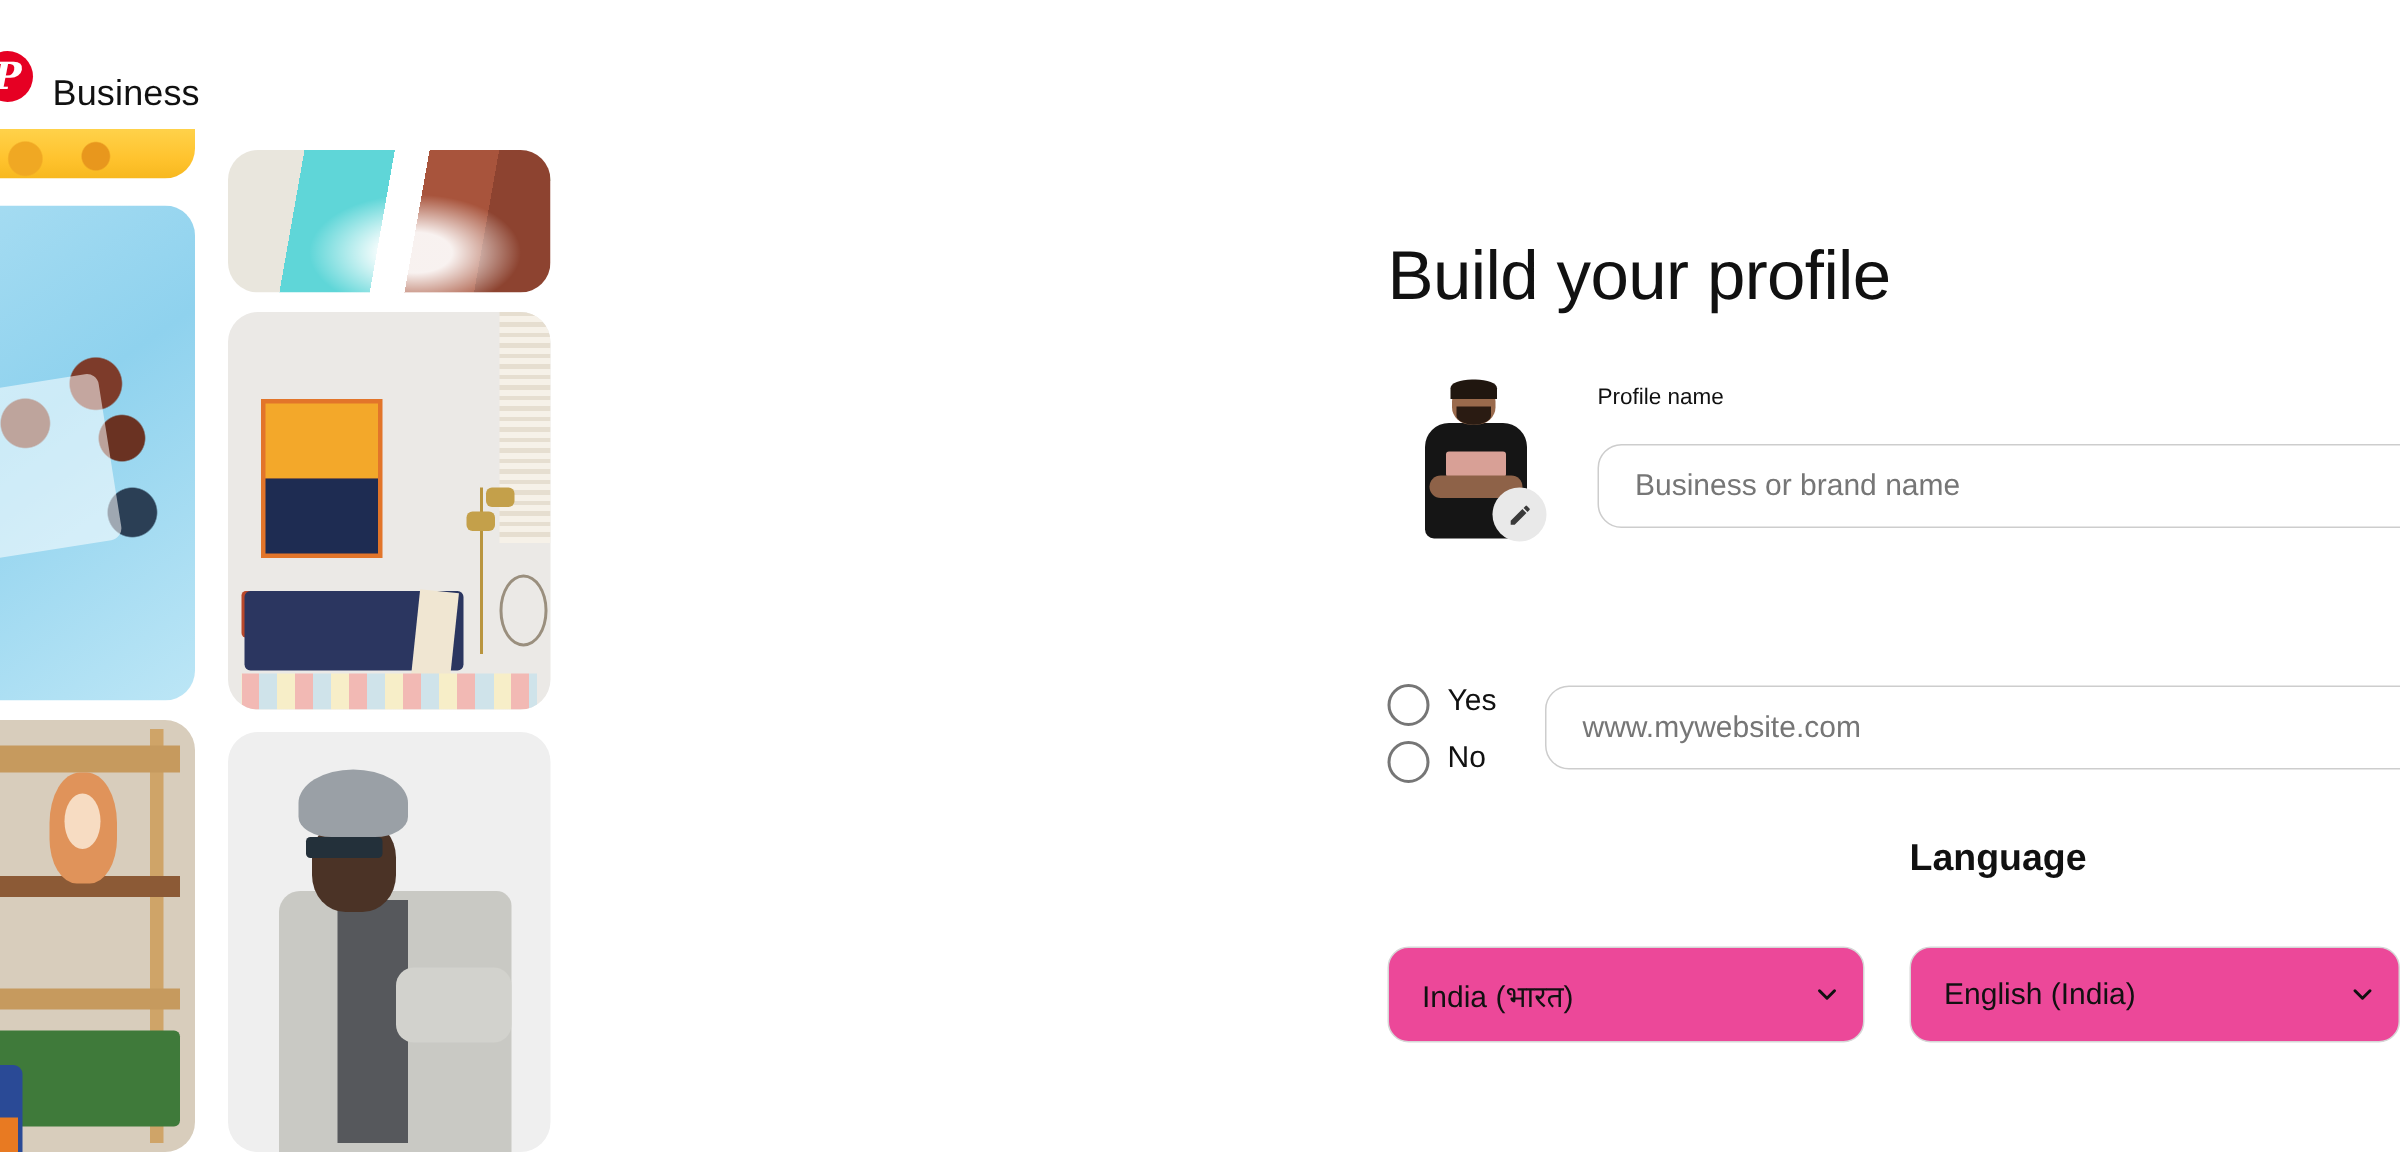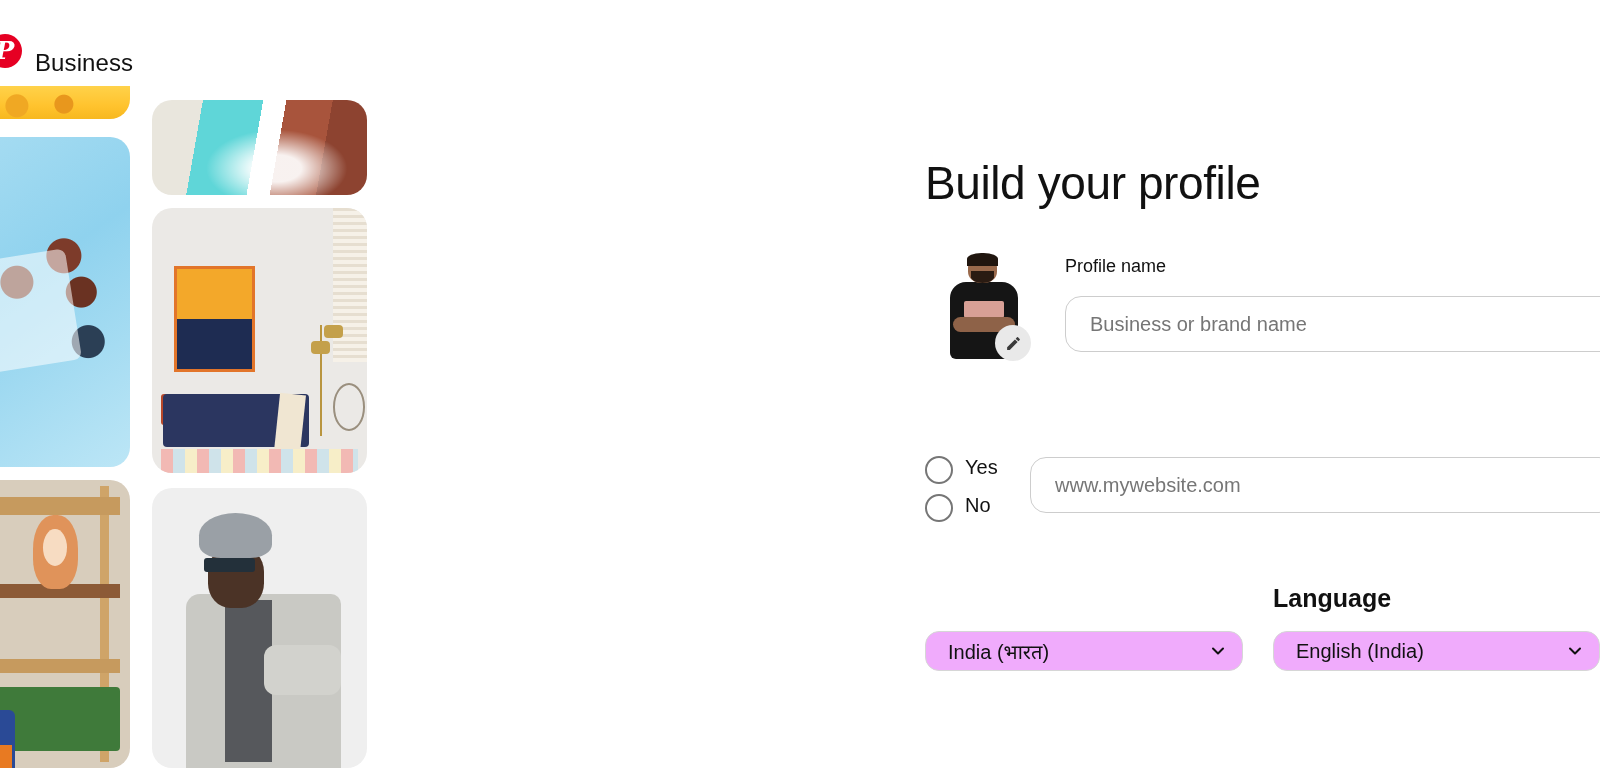--- a/index.html
+++ b/index.html
@@ -100,21 +100,21 @@
   .av-beard { position: absolute; left: 34%; top: 17%; width: 28%; height: 11%; background: #2a1b12; border-radius: 0 0 50% 50%; }
   .av-body { position: absolute; left: 8%; top: 27%; width: 84%; height: 73%; background: #151515; border-radius: 16px 16px 6px 6px; }
   .av-tee { position: absolute; left: 26%; top: 45%; width: 48%; height: 16%; background: #d8a096; border-radius: 2px; }
   .av-arm { position: absolute; left: 12%; top: 60%; width: 76%; height: 15%; background: #8e6248; border-radius: 10px; }
   .av-badge {
     position: absolute; right: -2px; bottom: -2px; width: 36px; height: 36px;
     border-radius: 50%; background: #e9e9e9; display: flex; align-items: center; justify-content: center;
   }
   .av-badge svg { width: 17px; height: 17px; }
 
-  .label { font-size: 18px; color: #111; font-weight: 400; }
+  .label { font-size: 15px; color: #111; font-weight: 400; }
   .lbl-profile { position: absolute; left: 140px; top: 170px; }
   .field-profile {
     position: absolute; left: 140px; top: 210px; width: 560px; height: 56px;
     border: 1px solid #cdcdcd; border-radius: 16px; background: #fff;
     display: flex; align-items: center; padding-left: 24px;
   }
   .ph { font-size: 20px; color: #767676; }
 
   .q-website { position: absolute; left: 0; top: 320px; font-size: 25px; font-weight: 700; color: #111; }
 
@@ -125,24 +125,24 @@
     border: 2px solid #767676; background: #fff; flex: none;
   }
   .radio-text { font-size: 20px; color: #111; margin-left: 12px; }
   .field-site {
     position: absolute; left: 105px; top: 371px; width: 585px; height: 56px;
     border: 1px solid #cdcdcd; border-radius: 16px; background: #fff;
     display: flex; align-items: center; padding-left: 24px;
   }
 
   .lbl-country { position: absolute; left: 0; top: 498px; font-size: 25px; font-weight: 700; color: #111; }
-  .lbl-language { position: absolute; left: 348px; top: 498px; font-size: 25px; font-weight: 700; color: #111; }
+  .lbl-language { position: absolute; left: 348px; top: 472px; font-size: 25px; font-weight: 700; color: #111; }
   .select {
-    position: absolute; height: 40px; border: 1px solid #d6d6d6; border-radius: 14px;
-    background: #f0abfc; display: flex; align-items: center; padding: 0 14px 0 22px;
+    position: absolute; height: 64px; border: 1px solid #d6d6d6; border-radius: 14px;
+    background: #ec4899; display: flex; align-items: center; padding: 0 14px 0 22px;
   }
   .sel-country { left: 0; top: 545px; width: 318px; }
   .sel-language { left: 348px; top: 545px; width: 327px; }
   .sel-value { font-size: 20px; color: #111; flex: 1; }
   .chev { width: 20px; height: 20px; flex: none; }
 </style>
 </head>
 <body>
 
 <div class="page">

